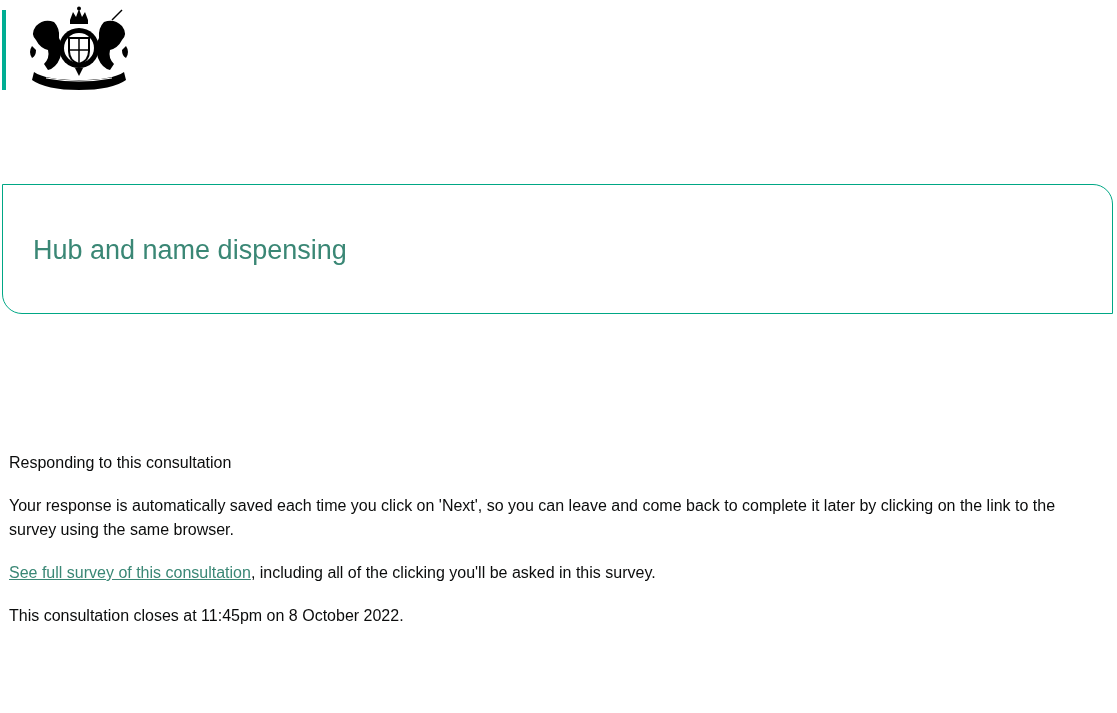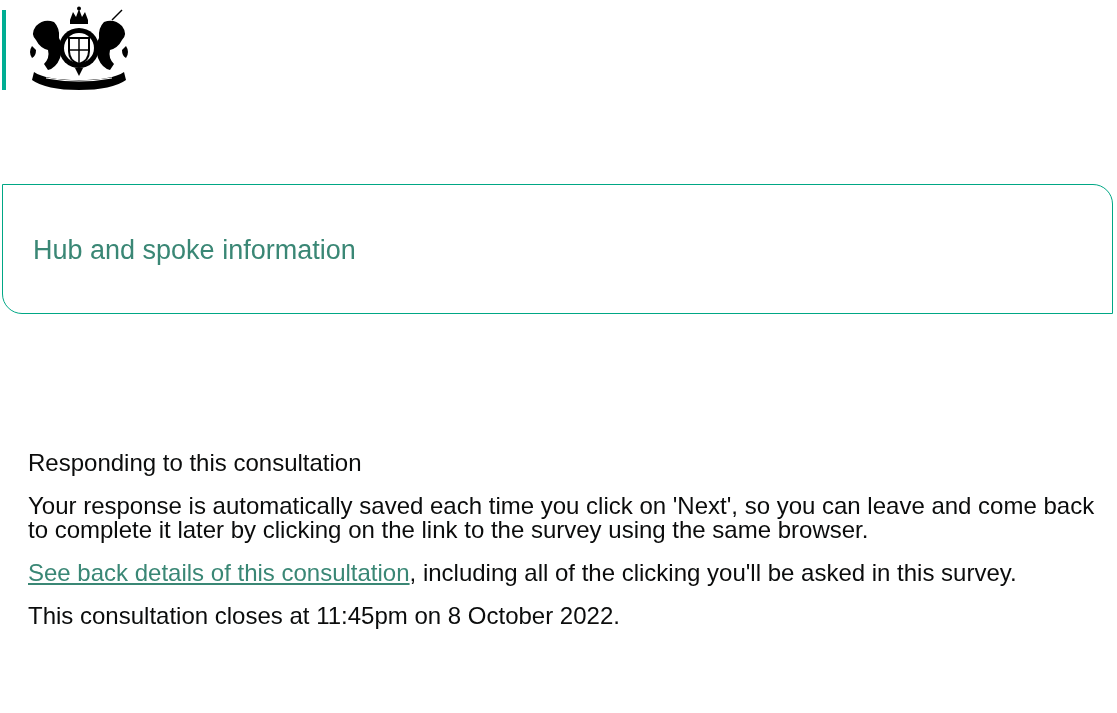--- a/index.html
+++ b/index.html
@@ -59,24 +59,24 @@
     left: 30px;
     top: 48px;
     margin: 0;
     font-size: 27px;
     font-weight: normal;
     line-height: 34px;
     color: #3a8775;
   }
   .content {
     position: absolute;
-    left: 28px;
+    left: 9px;
     top: 451px;
     width: 1080px;
-    font-size: 24px;
+    font-size: 16px;
     line-height: 24px;
   }
   .content p {
     margin: 0 0 19px 0;
   }
   .content .intro-heading {
     margin-bottom: 19px;
   }
   .link {
     color: #3a8775;
@@ -109,21 +109,21 @@
     <line x1="86" y1="14" x2="96" y2="4" stroke="#000" stroke-width="1.5"></line>
     <path d="M100 40 Q104 46 100 52 Q96 50 96 44 Z" fill="#000"></path>
 
     <path d="M8 66 Q20 74 53 74 Q86 74 98 66 L100 74 Q86 84 53 84 Q20 84 6 74 Z" fill="#000"></path>
     <path d="M20 72 Q53 78 86 72" stroke="#fff" stroke-width="1.2" fill="none"></path>
     <path d="M49 62 L53 70 L57 62 Z" fill="#000"></path>
   </svg>
 </div>
 
 <div class="title-panel">
-  <h1 class="survey-title">Hub and spoke information</h1>
+  <h1 class="survey-title">Hub and name dispensing</h1>
 </div>
 
 <div class="content">
   <p class="intro-heading">Responding to this consultation</p>
   <p>Your response is automatically saved each time you click on 'Next', so you can leave and come back to complete it later by clicking on the link to the survey using the same browser.</p>
-  <p><a class="link">See back details of this consultation</a><span>, including all of the clicking you'll be asked in this survey.</span></p>
+  <p><a class="link">See full survey of this consultation</a><span>, including all of the clicking you'll be asked in this survey.</span></p>
   <p>This consultation closes at 11:45pm on 8 October 2022.</p>
 </div>
 
 </body></html>

